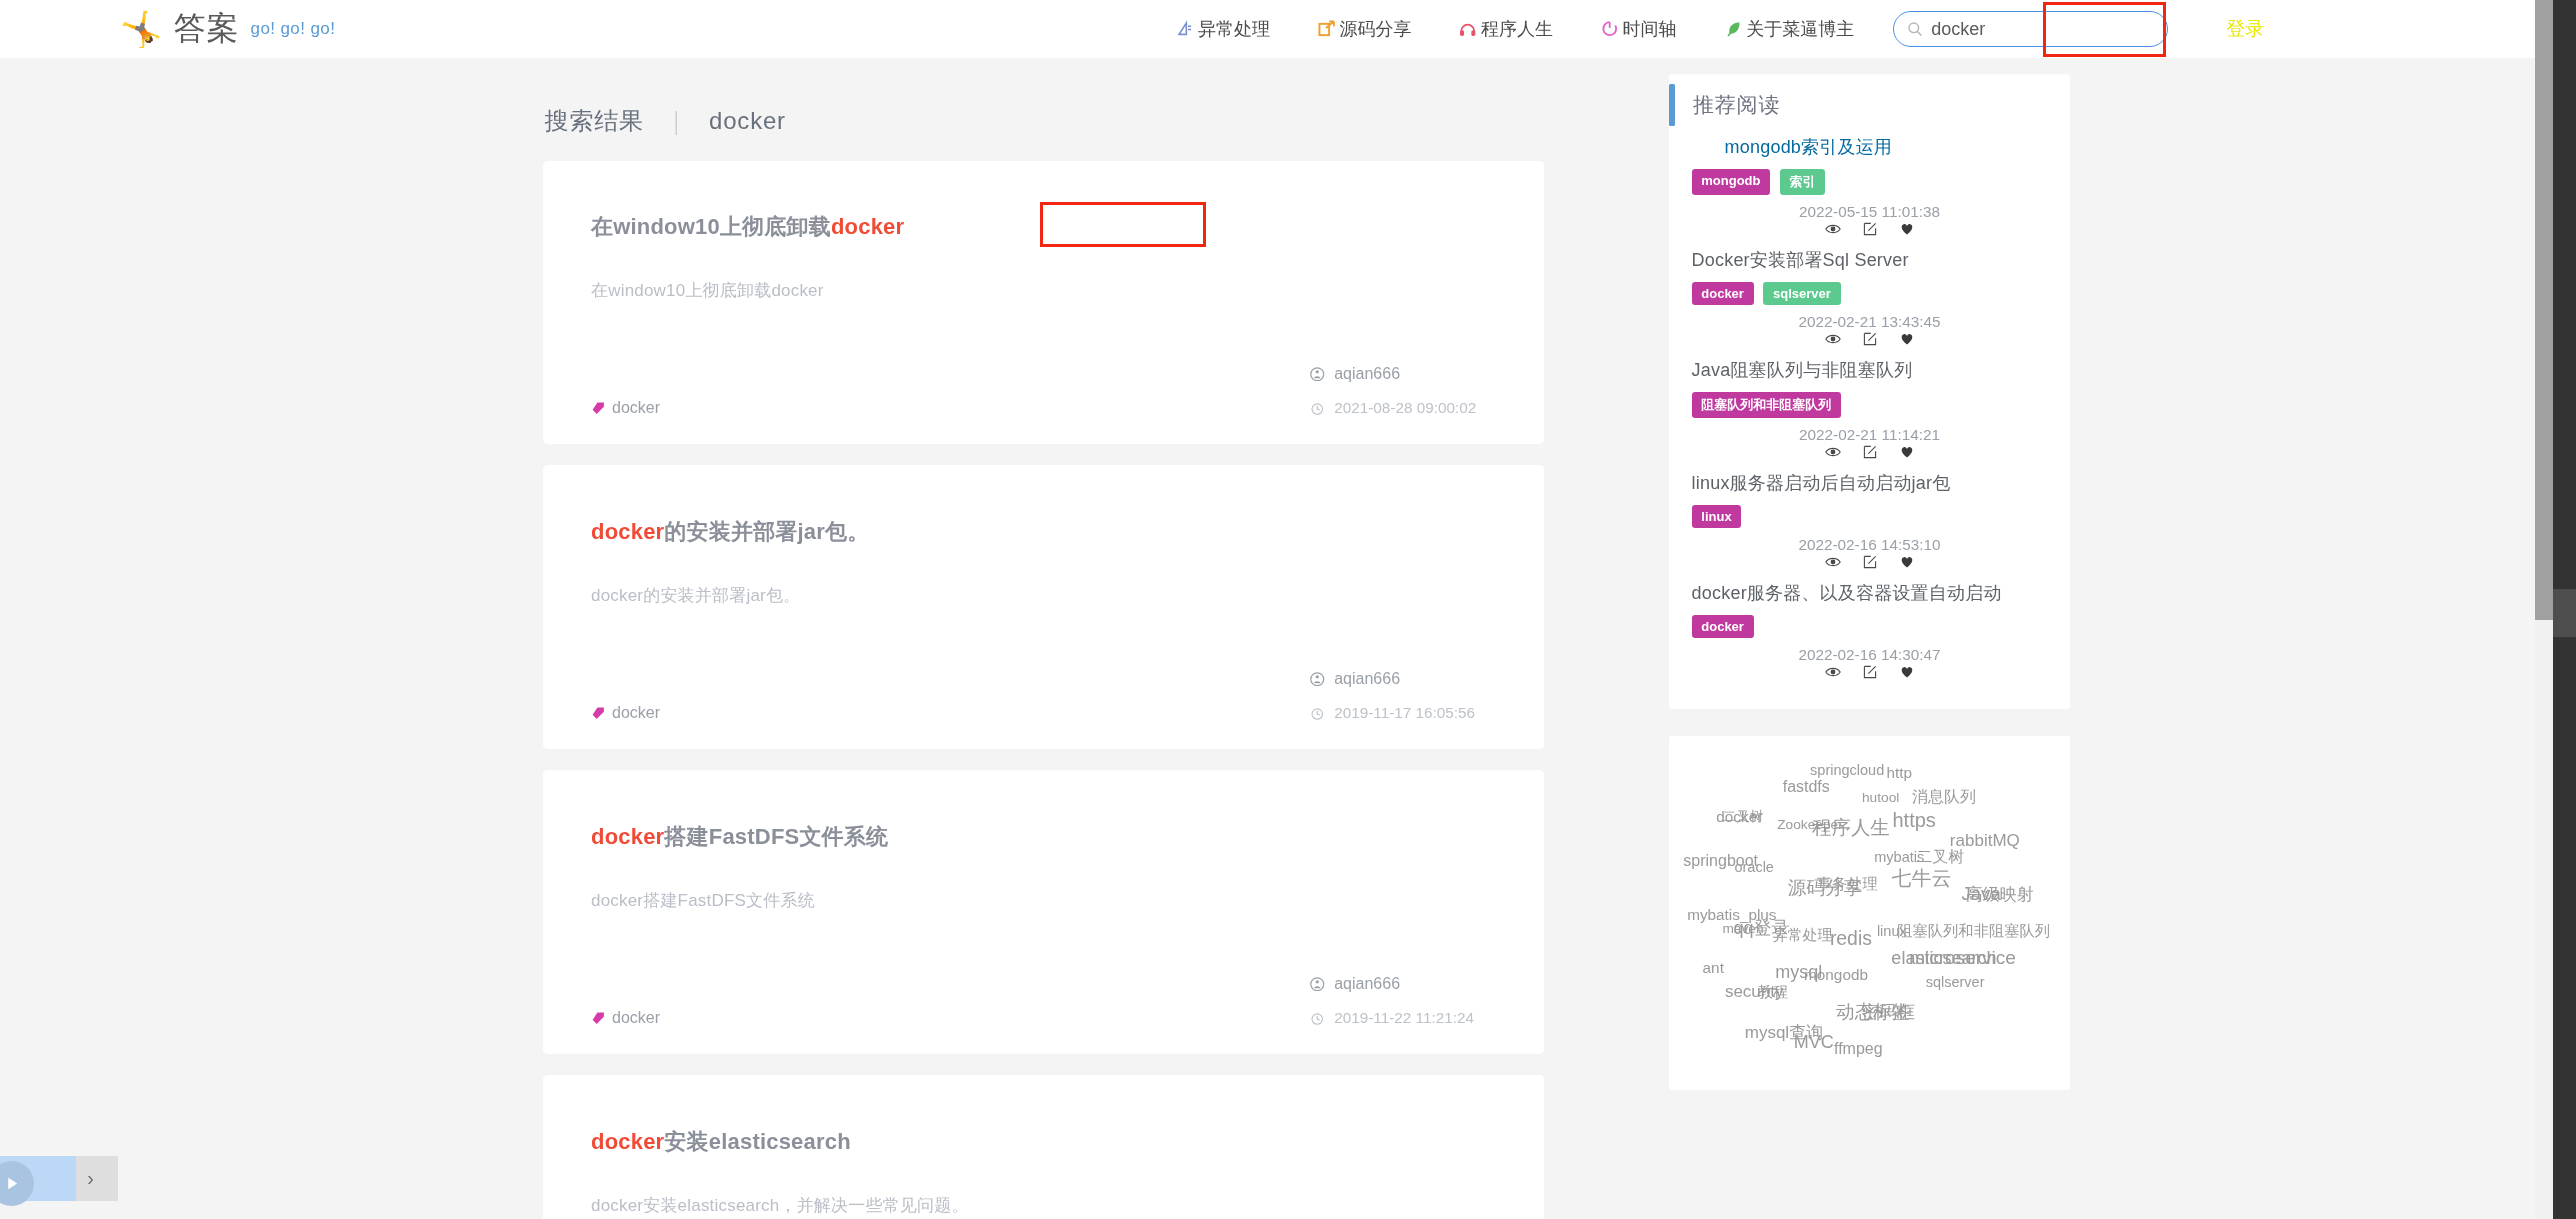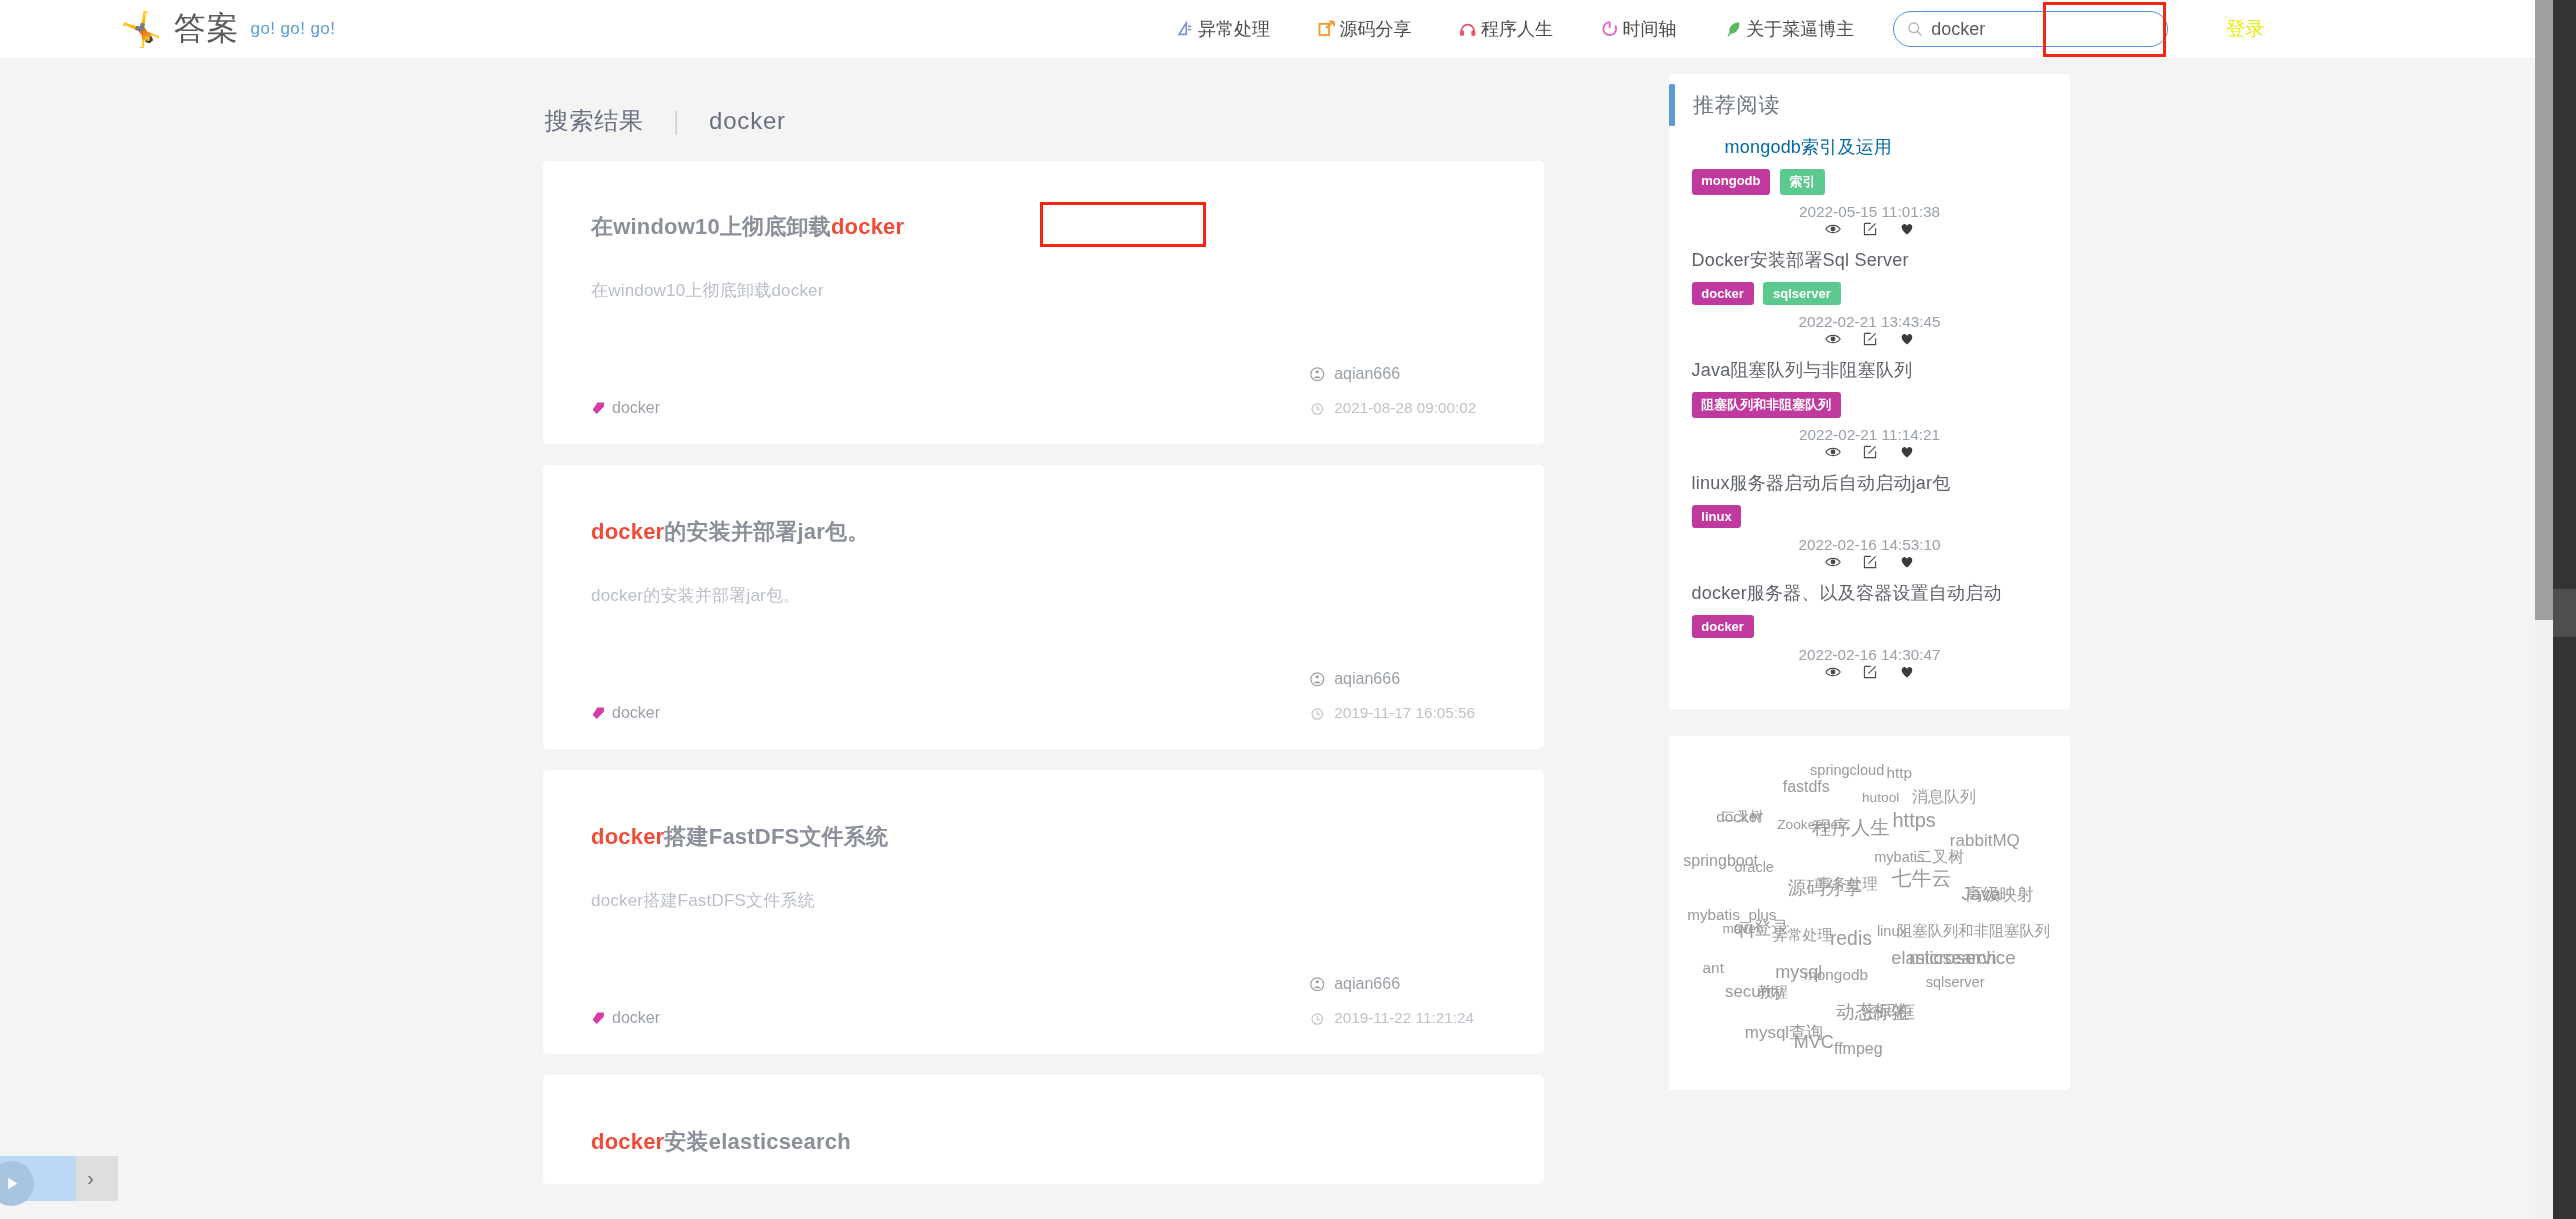--- a/index.html
+++ b/index.html
@@ -370,20 +370,21 @@
               <span>2019-11-22 11:21:24</span>
             </div>
           </div>
         </div>
       </div>
 
       <div class="result-card">
         <div class="result-title">
           <span></span><span class="hl">docker</span><span>安装elasticsearch</span>
         </div>
+        <div class="result-summary">docker安装elasticsearch，并解决一些常见问题。</div>
 
       </div>
 
     </div>
 
 
     <div class="side-col">
 
       <div class="side-card">
         <div class="side-head">

